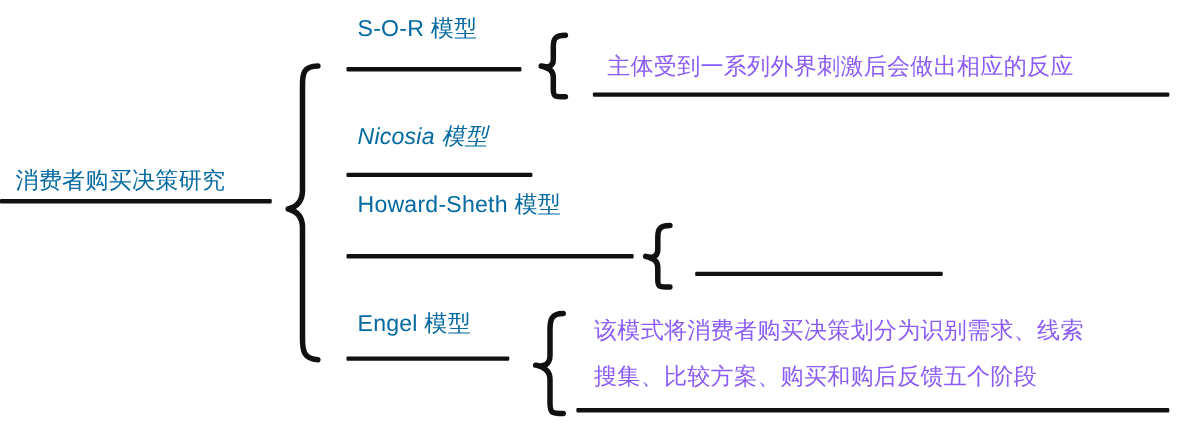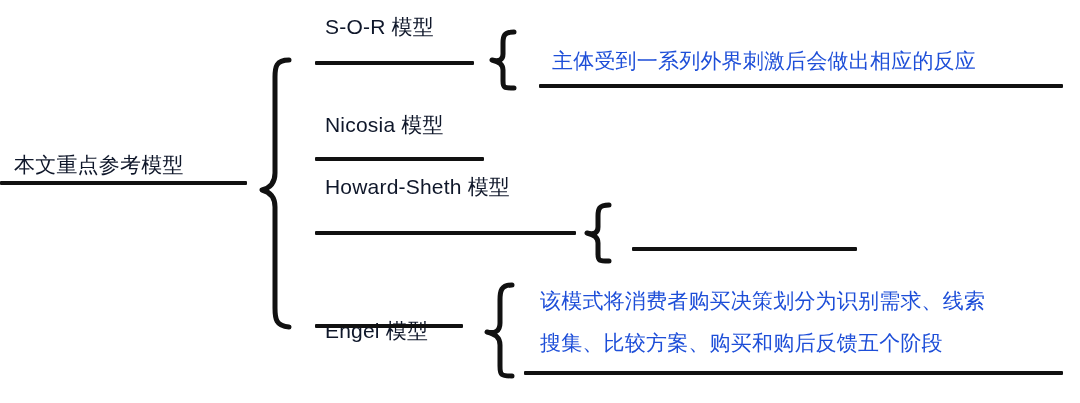--- a/index.html
+++ b/index.html
@@ -15,29 +15,29 @@
     position: relative;
     width: 1080px;
     height: 403px;
     background: #ffffff;
     overflow: hidden;
   }
   .node-label {
     position: absolute;
     font-size: 21px;
     line-height: 26px;
-    color: #0f172a;
+    color: #0369a1;
     white-space: nowrap;
     letter-spacing: 0.2px;
   }
   .desc-label {
     position: absolute;
     font-size: 21px;
     line-height: 30px;
-    color: #1d4ed8;
+    color: #8b5cf6;
     letter-spacing: 0.2px;
   }
   .rule {
     position: absolute;
     background: #111111;
     height: 4px;
     border-radius: 1px;
   }
   .brace {
     position: absolute;
@@ -45,56 +45,56 @@
   .brace svg {
     display: block;
     overflow: visible;
   }
 </style>
 </head>
 <body>
 
 <div id="diagram">
 
-  <div class="node-label" style="left:14px; top:152px;">本文重点参考模型</div>
+  <div class="node-label" style="left:14px; top:152px;">消费者购买决策研究</div>
   <div class="rule" style="left:0px; top:181px; width:247px;"></div>
 
   <div class="brace" style="left:258px; top:55px;">
     <svg width="36" height="280" viewBox="0 0 36 280" fill="none" xmlns="http://www.w3.org/2000/svg">
       <path d="M31 5 C18 5 17 12 17 22 L17 118 C17 128 12 133 4 135 C12 137 17 142 17 152 L17 253 C17 264 18 271 31 272" stroke="#111111" stroke-width="5" stroke-linecap="round" stroke-linejoin="round"></path>
     </svg>
   </div>
 
   <div class="node-label" style="left:325px; top:14px;">S-O-R 模型</div>
   <div class="rule" style="left:315px; top:61px; width:159px;"></div>
 
   <div class="brace" style="left:488px; top:28px;">
     <svg width="30" height="64" viewBox="0 0 30 64" fill="none" xmlns="http://www.w3.org/2000/svg">
       <path d="M26 4 C16 4 15 8 15 15 L15 26 C15 32 11 34 4 32 C11 34 15 36 15 42 L15 53 C15 60 16 60 26 60" stroke="#111111" stroke-width="5" stroke-linecap="round" stroke-linejoin="round"></path>
     </svg>
   </div>
 
   <div class="desc-label" style="left:552px; top:46px;">主体受到一系列外界刺激后会做出相应的反应</div>
   <div class="rule" style="left:539px; top:84px; width:524px;"></div>
 
-  <div class="node-label" style="left:325px; top:112px;">Nicosia 模型</div>
+  <div class="node-label" style="left:325px; top:112px;font-style:italic;">Nicosia 模型</div>
   <div class="rule" style="left:315px; top:157px; width:169px;"></div>
 
   <div class="node-label" style="left:325px; top:174px;">Howard-Sheth 模型</div>
   <div class="rule" style="left:315px; top:231px; width:261px;"></div>
 
   <div class="brace" style="left:583px; top:201px;">
     <svg width="30" height="64" viewBox="0 0 30 64" fill="none" xmlns="http://www.w3.org/2000/svg">
       <path d="M26 4 C16 4 15 8 15 15 L15 26 C15 32 11 34 4 32 C11 34 15 36 15 42 L15 53 C15 60 16 60 26 60" stroke="#111111" stroke-width="5" stroke-linecap="round" stroke-linejoin="round"></path>
     </svg>
   </div>
 
   <div class="rule" style="left:632px; top:247px; width:225px;"></div>
 
-  <div class="node-label" style="left:325px; top:282px;margin-top:36px;">Engel 模型</div>
+  <div class="node-label" style="left:325px; top:282px;">Engel 模型</div>
   <div class="rule" style="left:315px; top:324px; width:148px;"></div>
 
   <div class="brace" style="left:483px; top:281px;">
     <svg width="34" height="100" viewBox="0 0 34 100" fill="none" xmlns="http://www.w3.org/2000/svg">
       <path d="M29 4 C18 4 17 10 17 19 L17 42 C17 50 12 53 4 51 C12 53 17 56 17 64 L17 85 C17 94 18 95 29 95" stroke="#111111" stroke-width="5" stroke-linecap="round" stroke-linejoin="round"></path>
     </svg>
   </div>
 
   <div class="desc-label" style="left:540px; top:286px;">该模式将消费者购买决策划分为识别需求、线索</div>
   <div class="desc-label" style="left:540px; top:328px;">搜集、比较方案、购买和购后反馈五个阶段</div>

